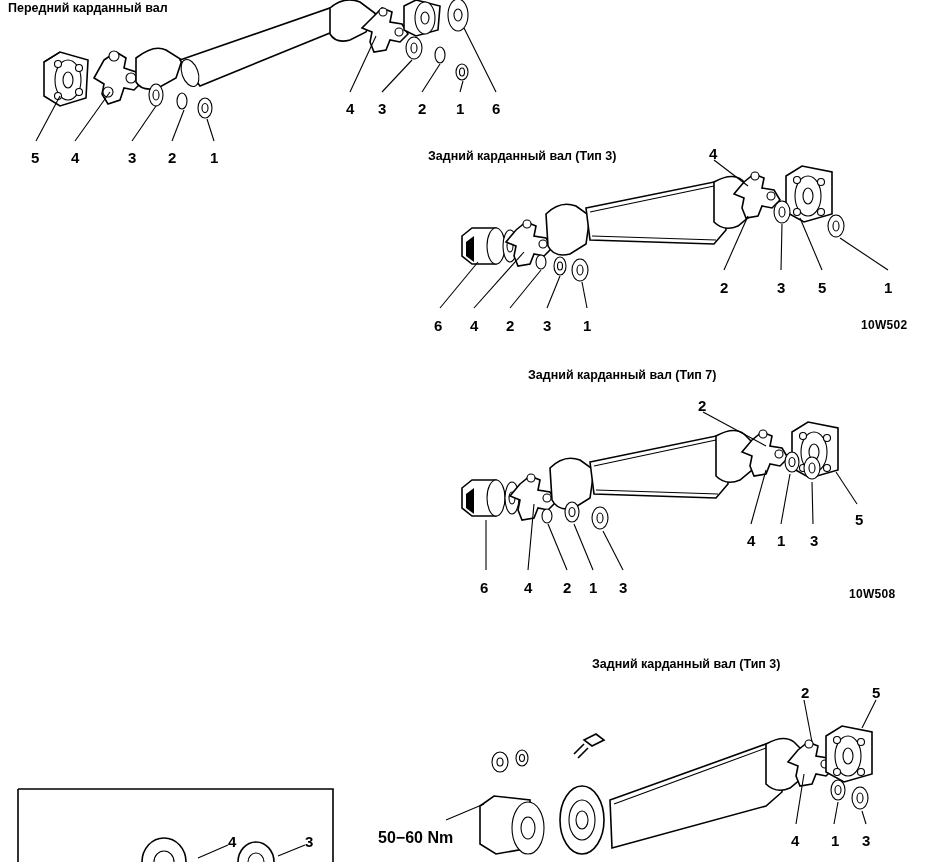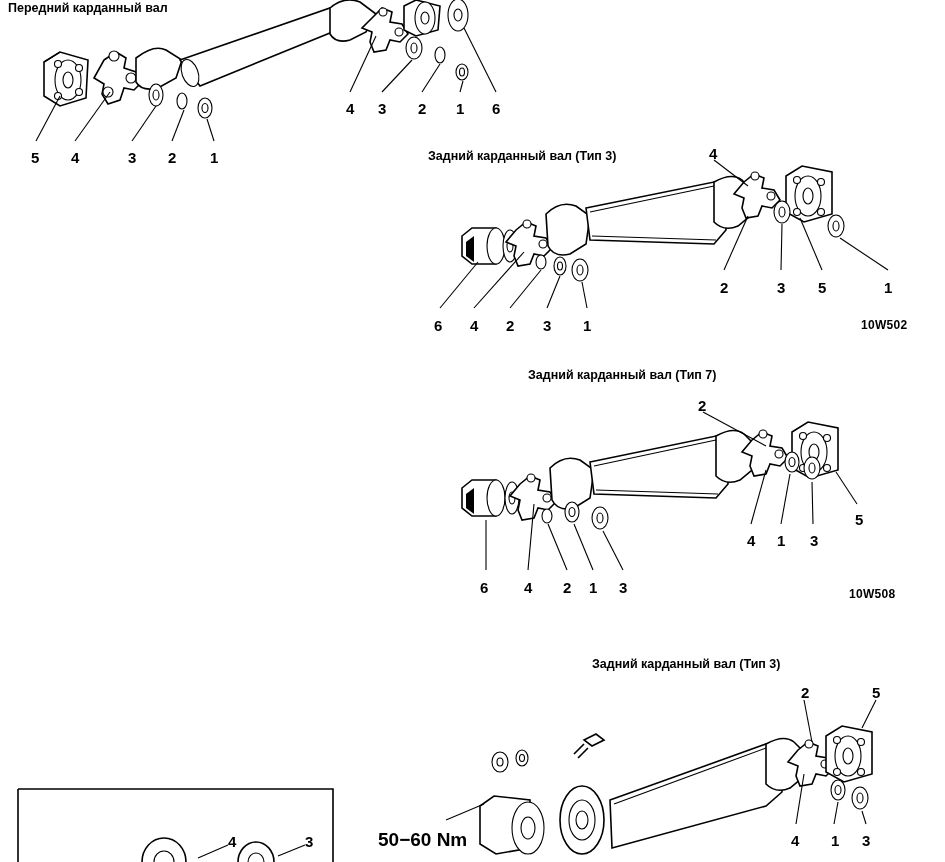--- a/index.html
+++ b/index.html
@@ -32,21 +32,21 @@
     font-size: 12.5px;
   }
   .callout {
     font-size: 15px;
   }
   .code {
     font-size: 12px;
     letter-spacing: 0.3px;
   }
   .torque {
-    font-size: 19px;
+    font-size: 16px;
   }
   svg { display: block; }
   .ln { stroke: #000; stroke-width: 1.1px; fill: none; }
   .ln2 { stroke: #000; stroke-width: 1.6px; fill: none; }
   .wh { fill: #fff; stroke: #000; stroke-width: 1.1px; }
   .wh2 { fill: #fff; stroke: #000; stroke-width: 1.6px; }
   .blk { fill: #000; }
 </style>
 </head>
 <body>

